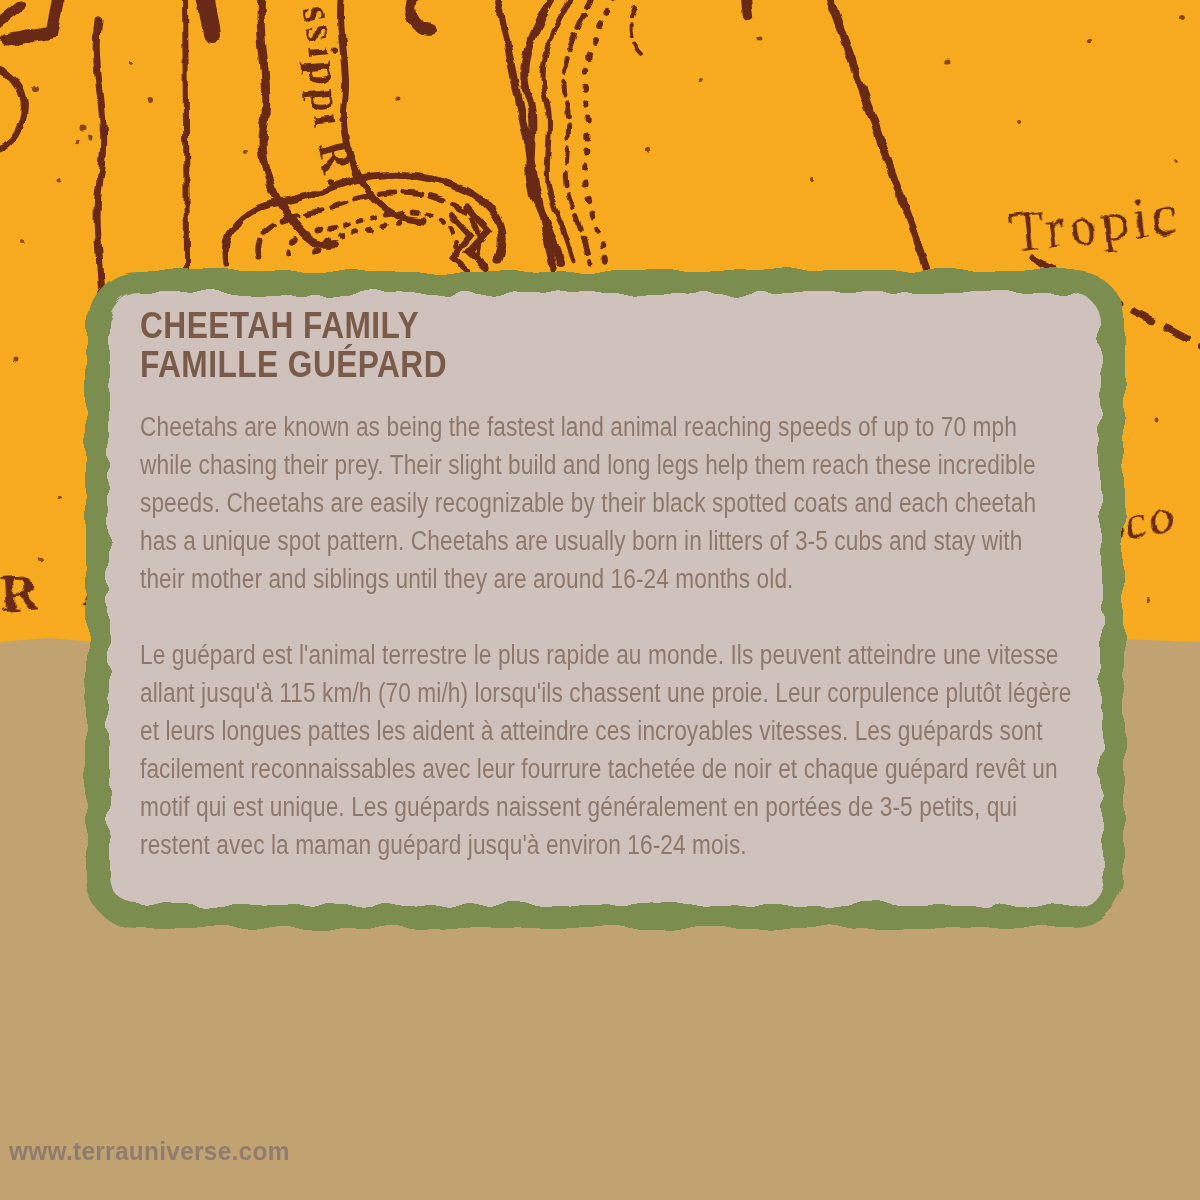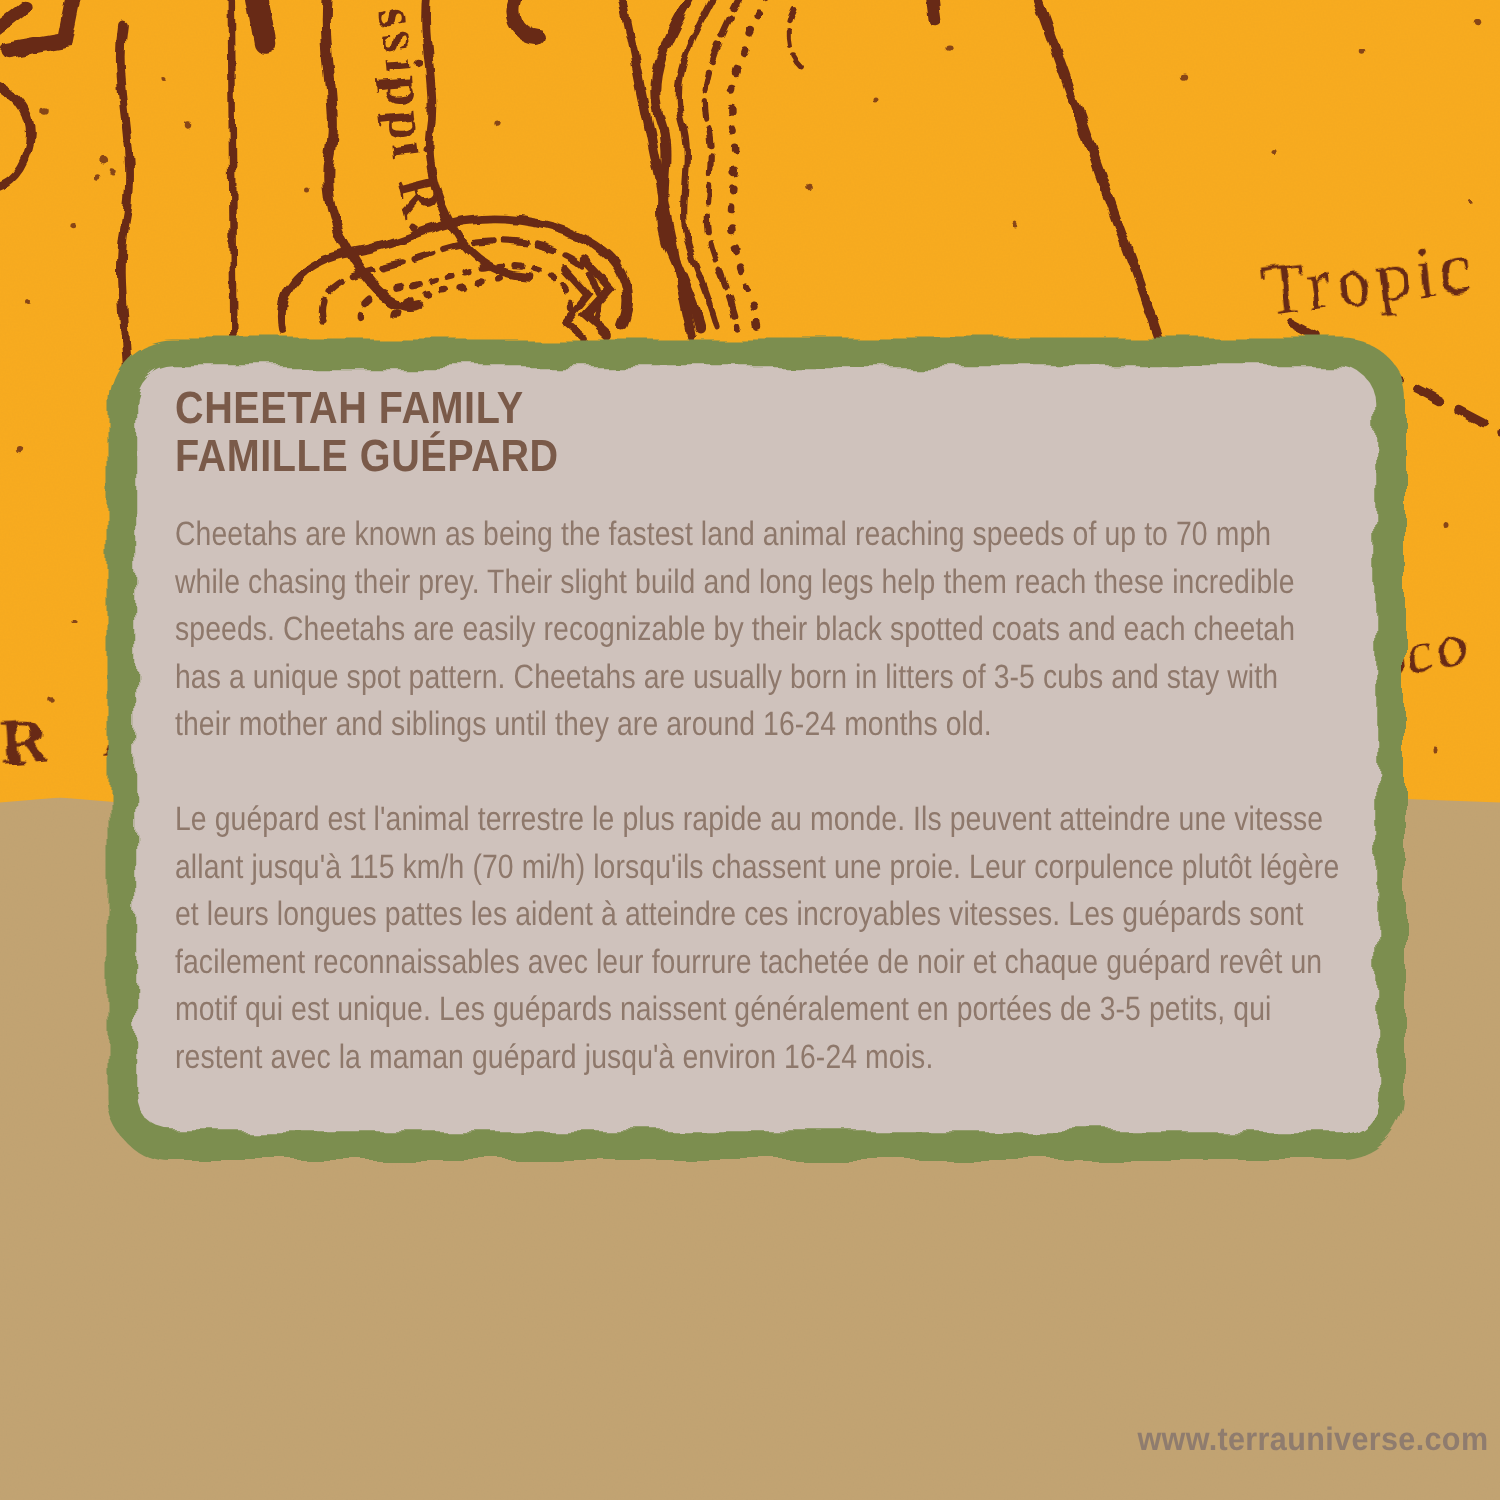--- a/index.html
+++ b/index.html
@@ -25,21 +25,21 @@
   .card-title{font-weight:bold;font-size:36px;line-height:39px;
     color:#7A5A49;letter-spacing:.5px;width:1080px;
     transform:scaleX(.88);transform-origin:0 0;}
   .card-body{margin-top:24px;width:1110px;transform:scaleX(.84);
     transform-origin:0 0;font-size:27px;line-height:38px;color:#8E786B;
     letter-spacing:.1px;}
   .card-body p{margin:0;}
   .card-body p + p{margin-top:38px;}
 
   
-  .footer{position:absolute;left:0;top:1136px;width:1200px;text-align:right;}
+  .footer{position:absolute;left:0;top:1136px;width:1200px;text-align:left;}
   .footer span{display:inline-block;font-weight:bold;font-size:26px;
     color:#8F7C6E;letter-spacing:.3px;transform:scaleX(.94);}
 </style>
 </head>
 <body>
 
 <div class="stage">
 
   <div class="map-layer">
     <svg width="1200" height="648" viewBox="0 0 1200 648">

